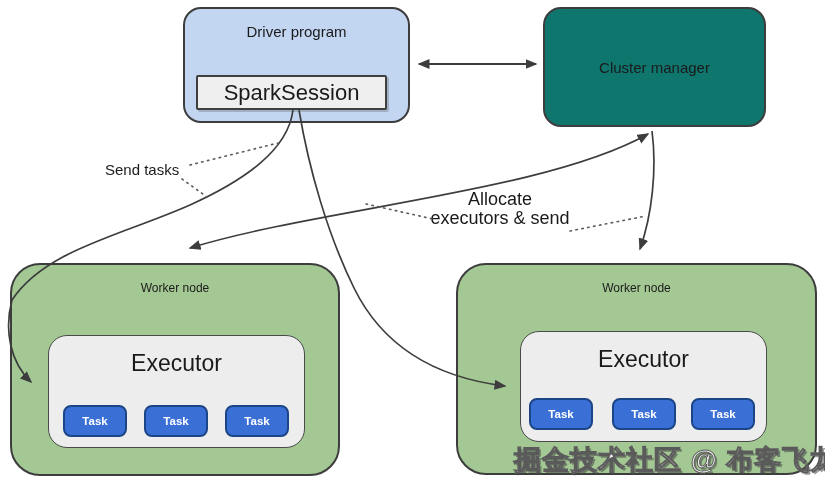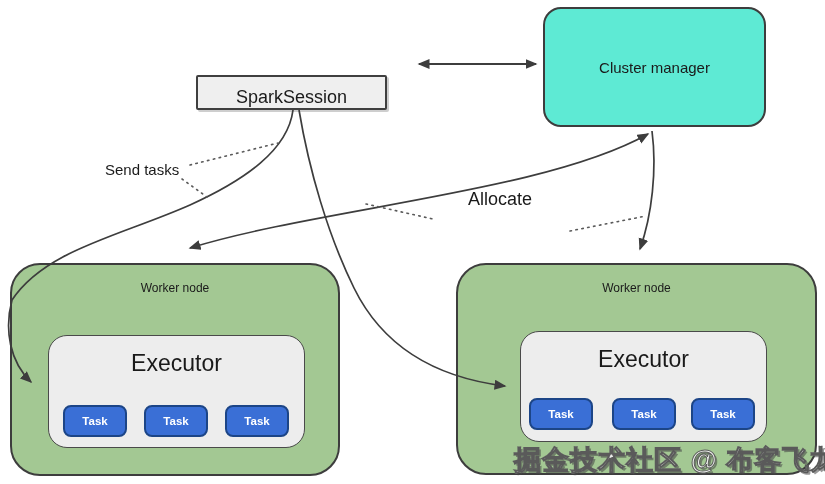--- a/index.html
+++ b/index.html
@@ -9,26 +9,26 @@
   }
   .box{position:absolute;box-sizing:border-box;border-radius:19px;}
   .driver{
     left:183px;top:7px;width:227px;height:116px;
     background:#c3d6f1;border:2px solid #3d3d3d;border-radius:18px;
   }
   .driver-title{position:absolute;left:0;right:0;top:14px;text-align:center;font-size:15px;}
   .sparksession{
     left:196px;top:75px;width:191px;height:35px;
     background:#efefef;border:2px solid #3f3f3f;border-radius:2px;
-    display:flex;align-items:flex-end;justify-content:center;font-size:18px;
+    display:flex;align-items:center;justify-content:center;font-size:22px;
     box-shadow:2px 2px 0 rgba(60,60,60,0.25);
   }
   .cluster{
     left:543px;top:7px;width:223px;height:120px;
-    background:#5eead4;border:2px solid #3d3d3d;border-radius:18px;
+    background:#0f766e;border:2px solid #3d3d3d;border-radius:18px;
     display:flex;align-items:center;justify-content:center;font-size:15px;
   }
   .worker{
     background:#a3c893;border:2px solid #3d3d3d;border-radius:30px;
   }
   .worker-left{left:10px;top:263px;width:330px;height:213px;}
   .worker-right{left:456px;top:263px;width:361px;height:212px;}
   .worker-title{position:absolute;left:0;right:0;top:16px;text-align:center;font-size:12px;}
   .executor{
     background:#ededed;border:1.5px solid #4a4a4a;
@@ -55,20 +55,23 @@
     font-size:27px;font-weight:700;letter-spacing:1px;color:rgba(245,245,245,0.92);
     -webkit-text-stroke:1px #5a5a5a;
     text-shadow:2px 2px 0 rgba(70,70,70,0.55);
   }
 </style>
 </head>
 <body>
 
 <div class="stage">
 
+  <div class="box driver">
+    <div class="driver-title">Driver program</div>
+  </div>
   <div class="box sparksession">
     <span>SparkSession</span>
   </div>
 
   <div class="box cluster">
     <span>Cluster manager</span>
   </div>
 
   <div class="box worker worker-left">
     <div class="worker-title">Worker node</div>
@@ -86,20 +89,21 @@
   <div class="box executor executor-right">
     <div class="executor-title">Executor</div>
   </div>
   <div class="task" style="left:529px;top:398px;">Task</div>
   <div class="task" style="left:612px;top:398px;">Task</div>
   <div class="task" style="left:691px;top:398px;">Task</div>
 
   <div class="label send-tasks">Send tasks</div>
   <div class="label allocate">
     <span>Allocate</span>
+    <span>executors &amp; send</span>
   </div>
 
   <svg class="overlay" viewBox="0 0 825 484">
     <defs>
       <marker id="ah" markerUnits="userSpaceOnUse" markerWidth="14" markerHeight="12" refX="10.5" refY="5" orient="auto-start-reverse">
         <path d="M0,0 L12,5 L0,10 Z" fill="#3d3d3d"></path>
       </marker>
     </defs>
 
     <line x1="419" y1="64" x2="536" y2="64" stroke="#3d3d3d" stroke-width="1.8" marker-start="url(#ah)" marker-end="url(#ah)"></line>

